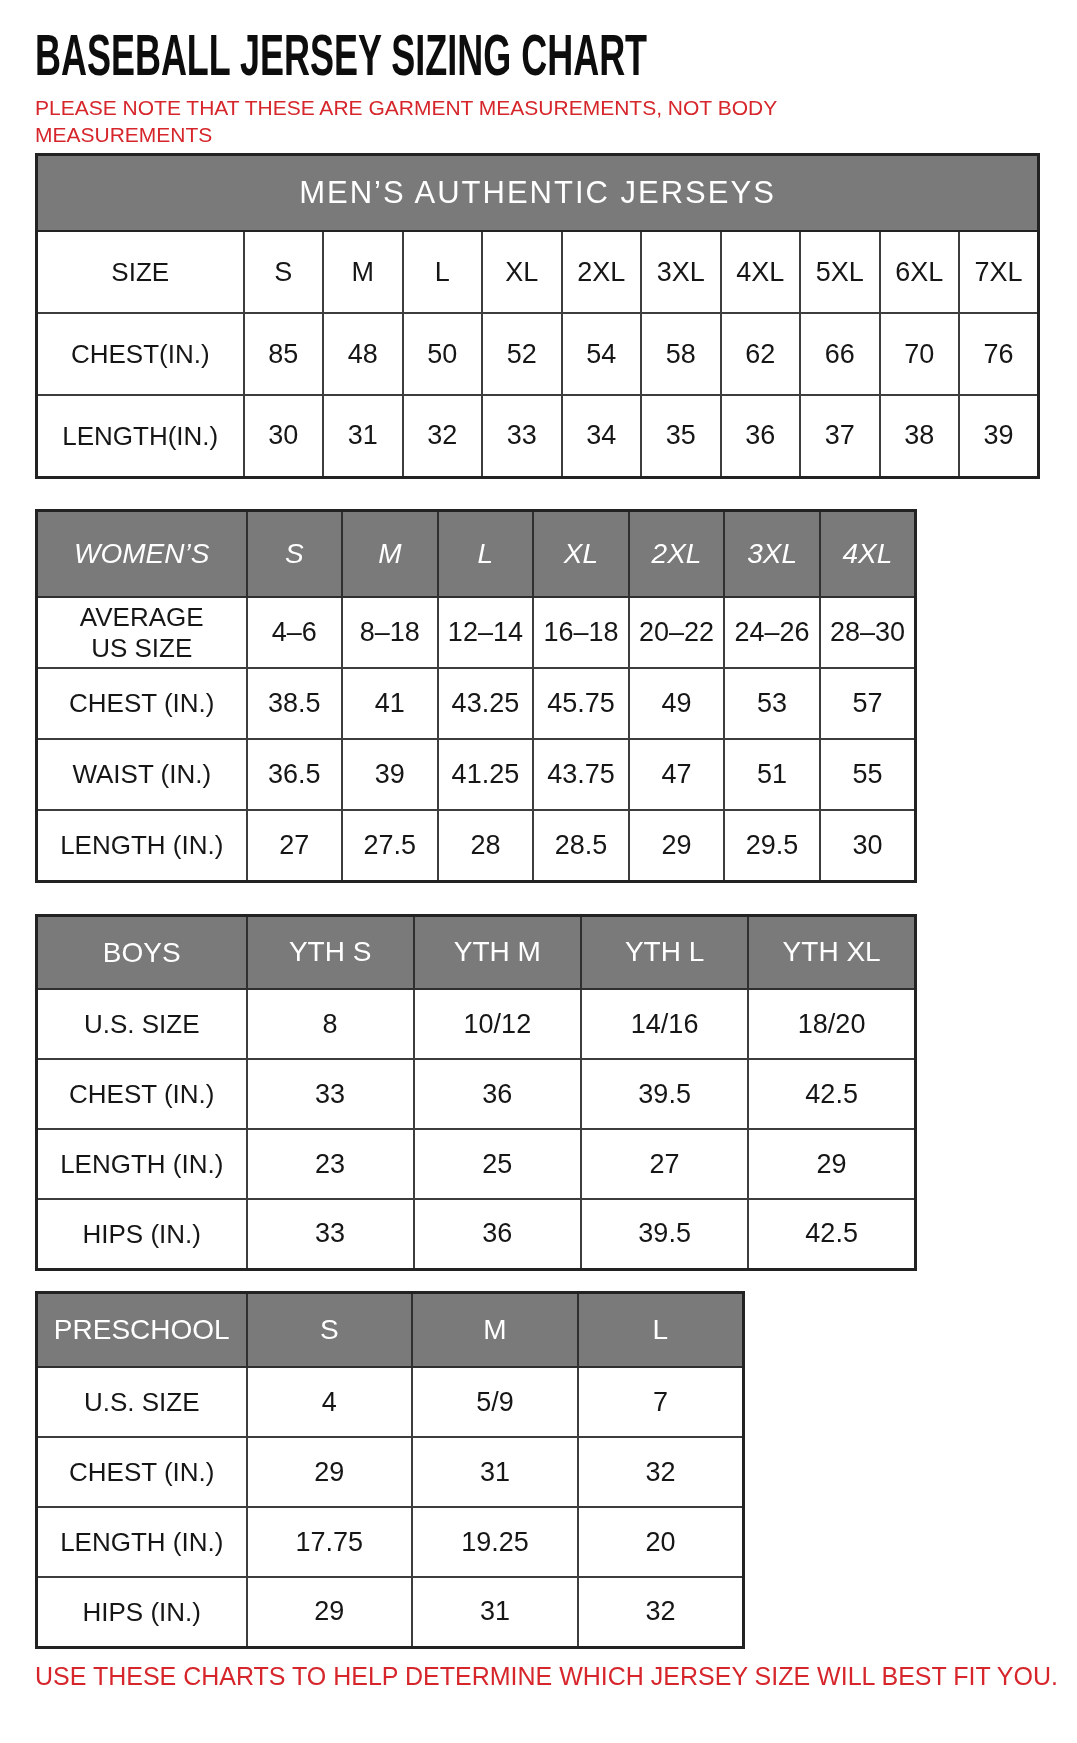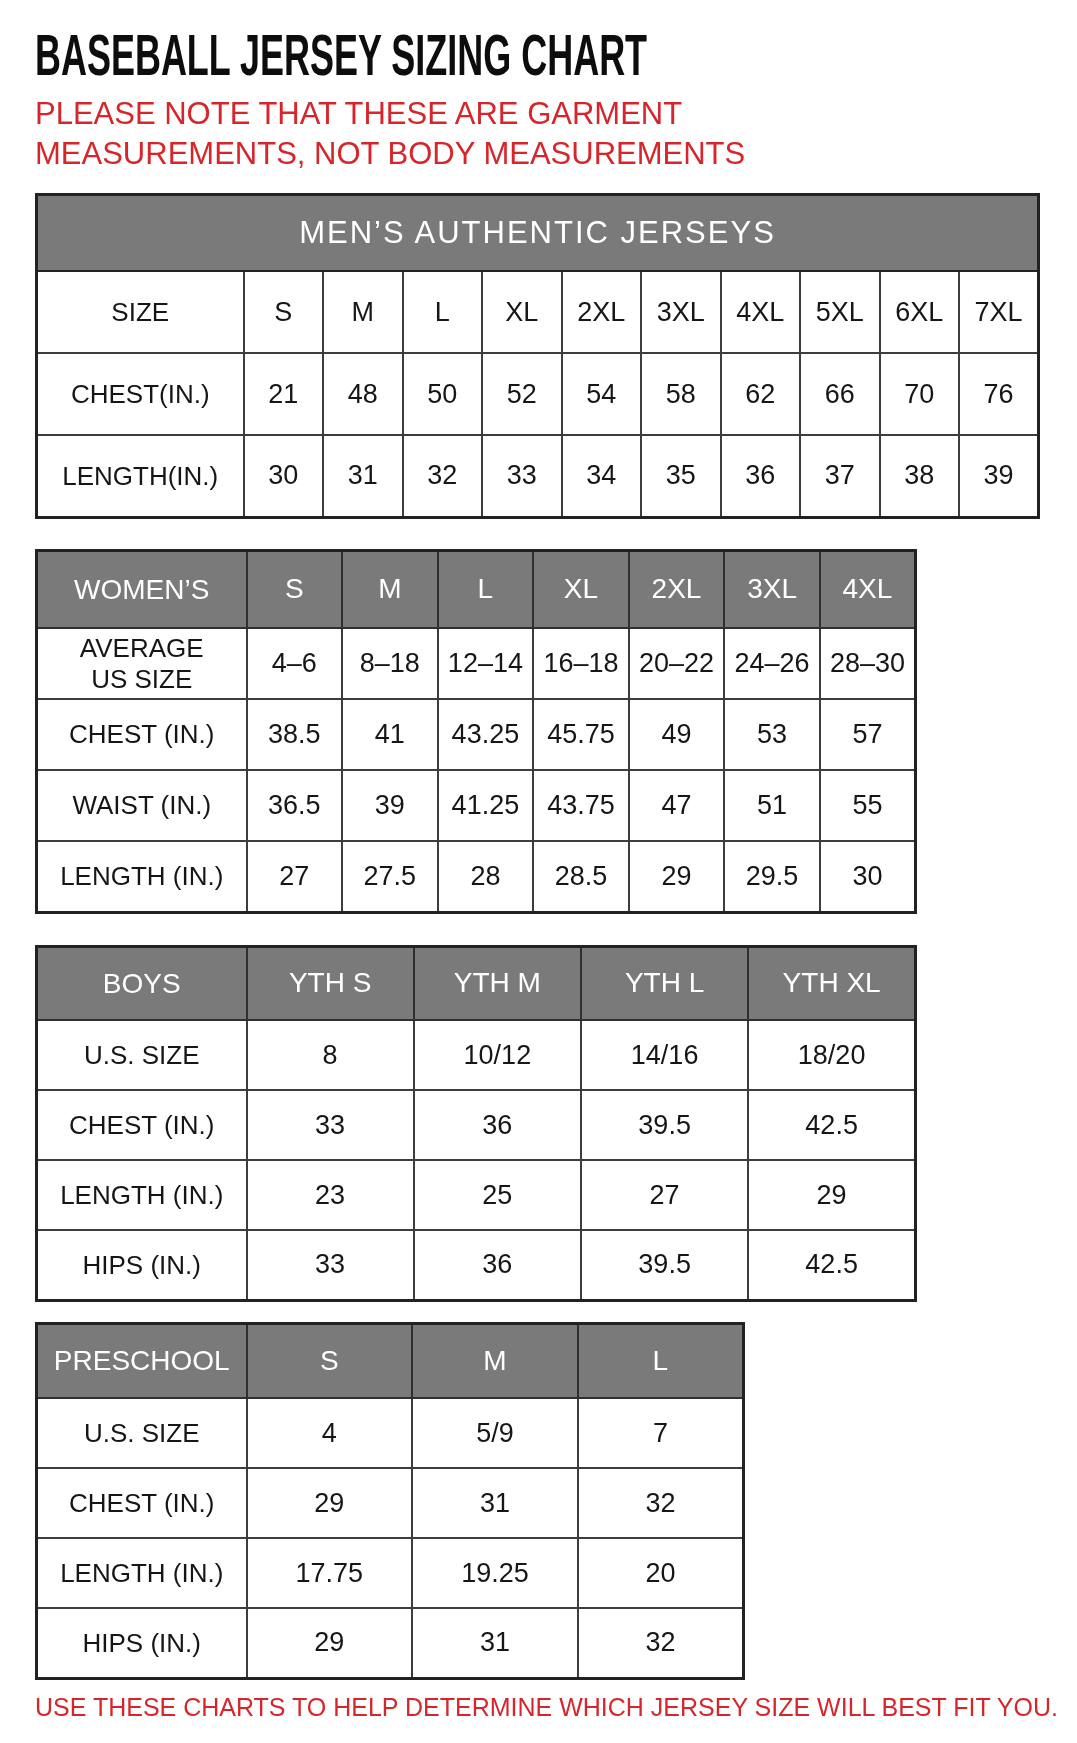--- a/index.html
+++ b/index.html
@@ -21,38 +21,38 @@
     line-height:1.0;
     white-space:nowrap;
     letter-spacing:0px;
     color:#0d0d0d;
     transform:scaleX(0.62);
     transform-origin:left center;
   }
   .note{
     margin-top:10px;
     color:var(--red);
-    font-size:31px;
+    font-size:21px;
     line-height:1.3;
     max-width:880px;
   }
   .footer-note{
     margin-top:13px;
     color:var(--red);
     font-size:25px;
     white-space:nowrap;
   }
 
   table{
     border-collapse:collapse;
     table-layout:fixed;
     background:#fff;
     border:3px solid #222;
   }
-  #mens{width:1005px;margin-top:18px;}
+  #mens{width:1005px;margin-top:4px;}
   #womens{width:882px;margin-top:30px;}
   #boys{width:882px;margin-top:31px;padding-left:21px;}
   #preschool{width:710px;margin-top:20px;}
 
   th,td{
     border:2px solid #3d3d3d;
     text-align:center;
     vertical-align:middle;
     font-size:27px;
     font-weight:400;
@@ -64,21 +64,21 @@
     font-weight:400;
     white-space:pre-line;
     line-height:1.18;
   }
   .label-col{width:210px;}
   #mens .label-col{width:207px;}
 
   #mens tr{height:82px;}
   #mens tr.banner-row{height:77px;}
   #womens tr{height:71px;}
-  #womens tr.header-row{height:78px;}
+  #womens tr.header-row{height:87px;font-style:italic;}
   #boys tr{height:70px;}
   #boys tr.header-row{height:74px;}
   #preschool tr{height:70px;}
   #preschool tr.header-row{height:75px;}
 
   td.banner{
     background:var(--gray);
     color:#ffffff;
     font-size:31px;
     letter-spacing:2px;
@@ -127,21 +127,21 @@
           <td class="cell">XL</td>
           <td class="cell">2XL</td>
           <td class="cell">3XL</td>
           <td class="cell">4XL</td>
           <td class="cell">5XL</td>
           <td class="cell">6XL</td>
           <td class="cell">7XL</td>
         </tr>
         <tr>
           <th class="label">CHEST(IN.)</th>
-          <td class="cell">21</td>
+          <td class="cell">85</td>
           <td class="cell">48</td>
           <td class="cell">50</td>
           <td class="cell">52</td>
           <td class="cell">54</td>
           <td class="cell">58</td>
           <td class="cell">62</td>
           <td class="cell">66</td>
           <td class="cell">70</td>
           <td class="cell">76</td>
         </tr>

